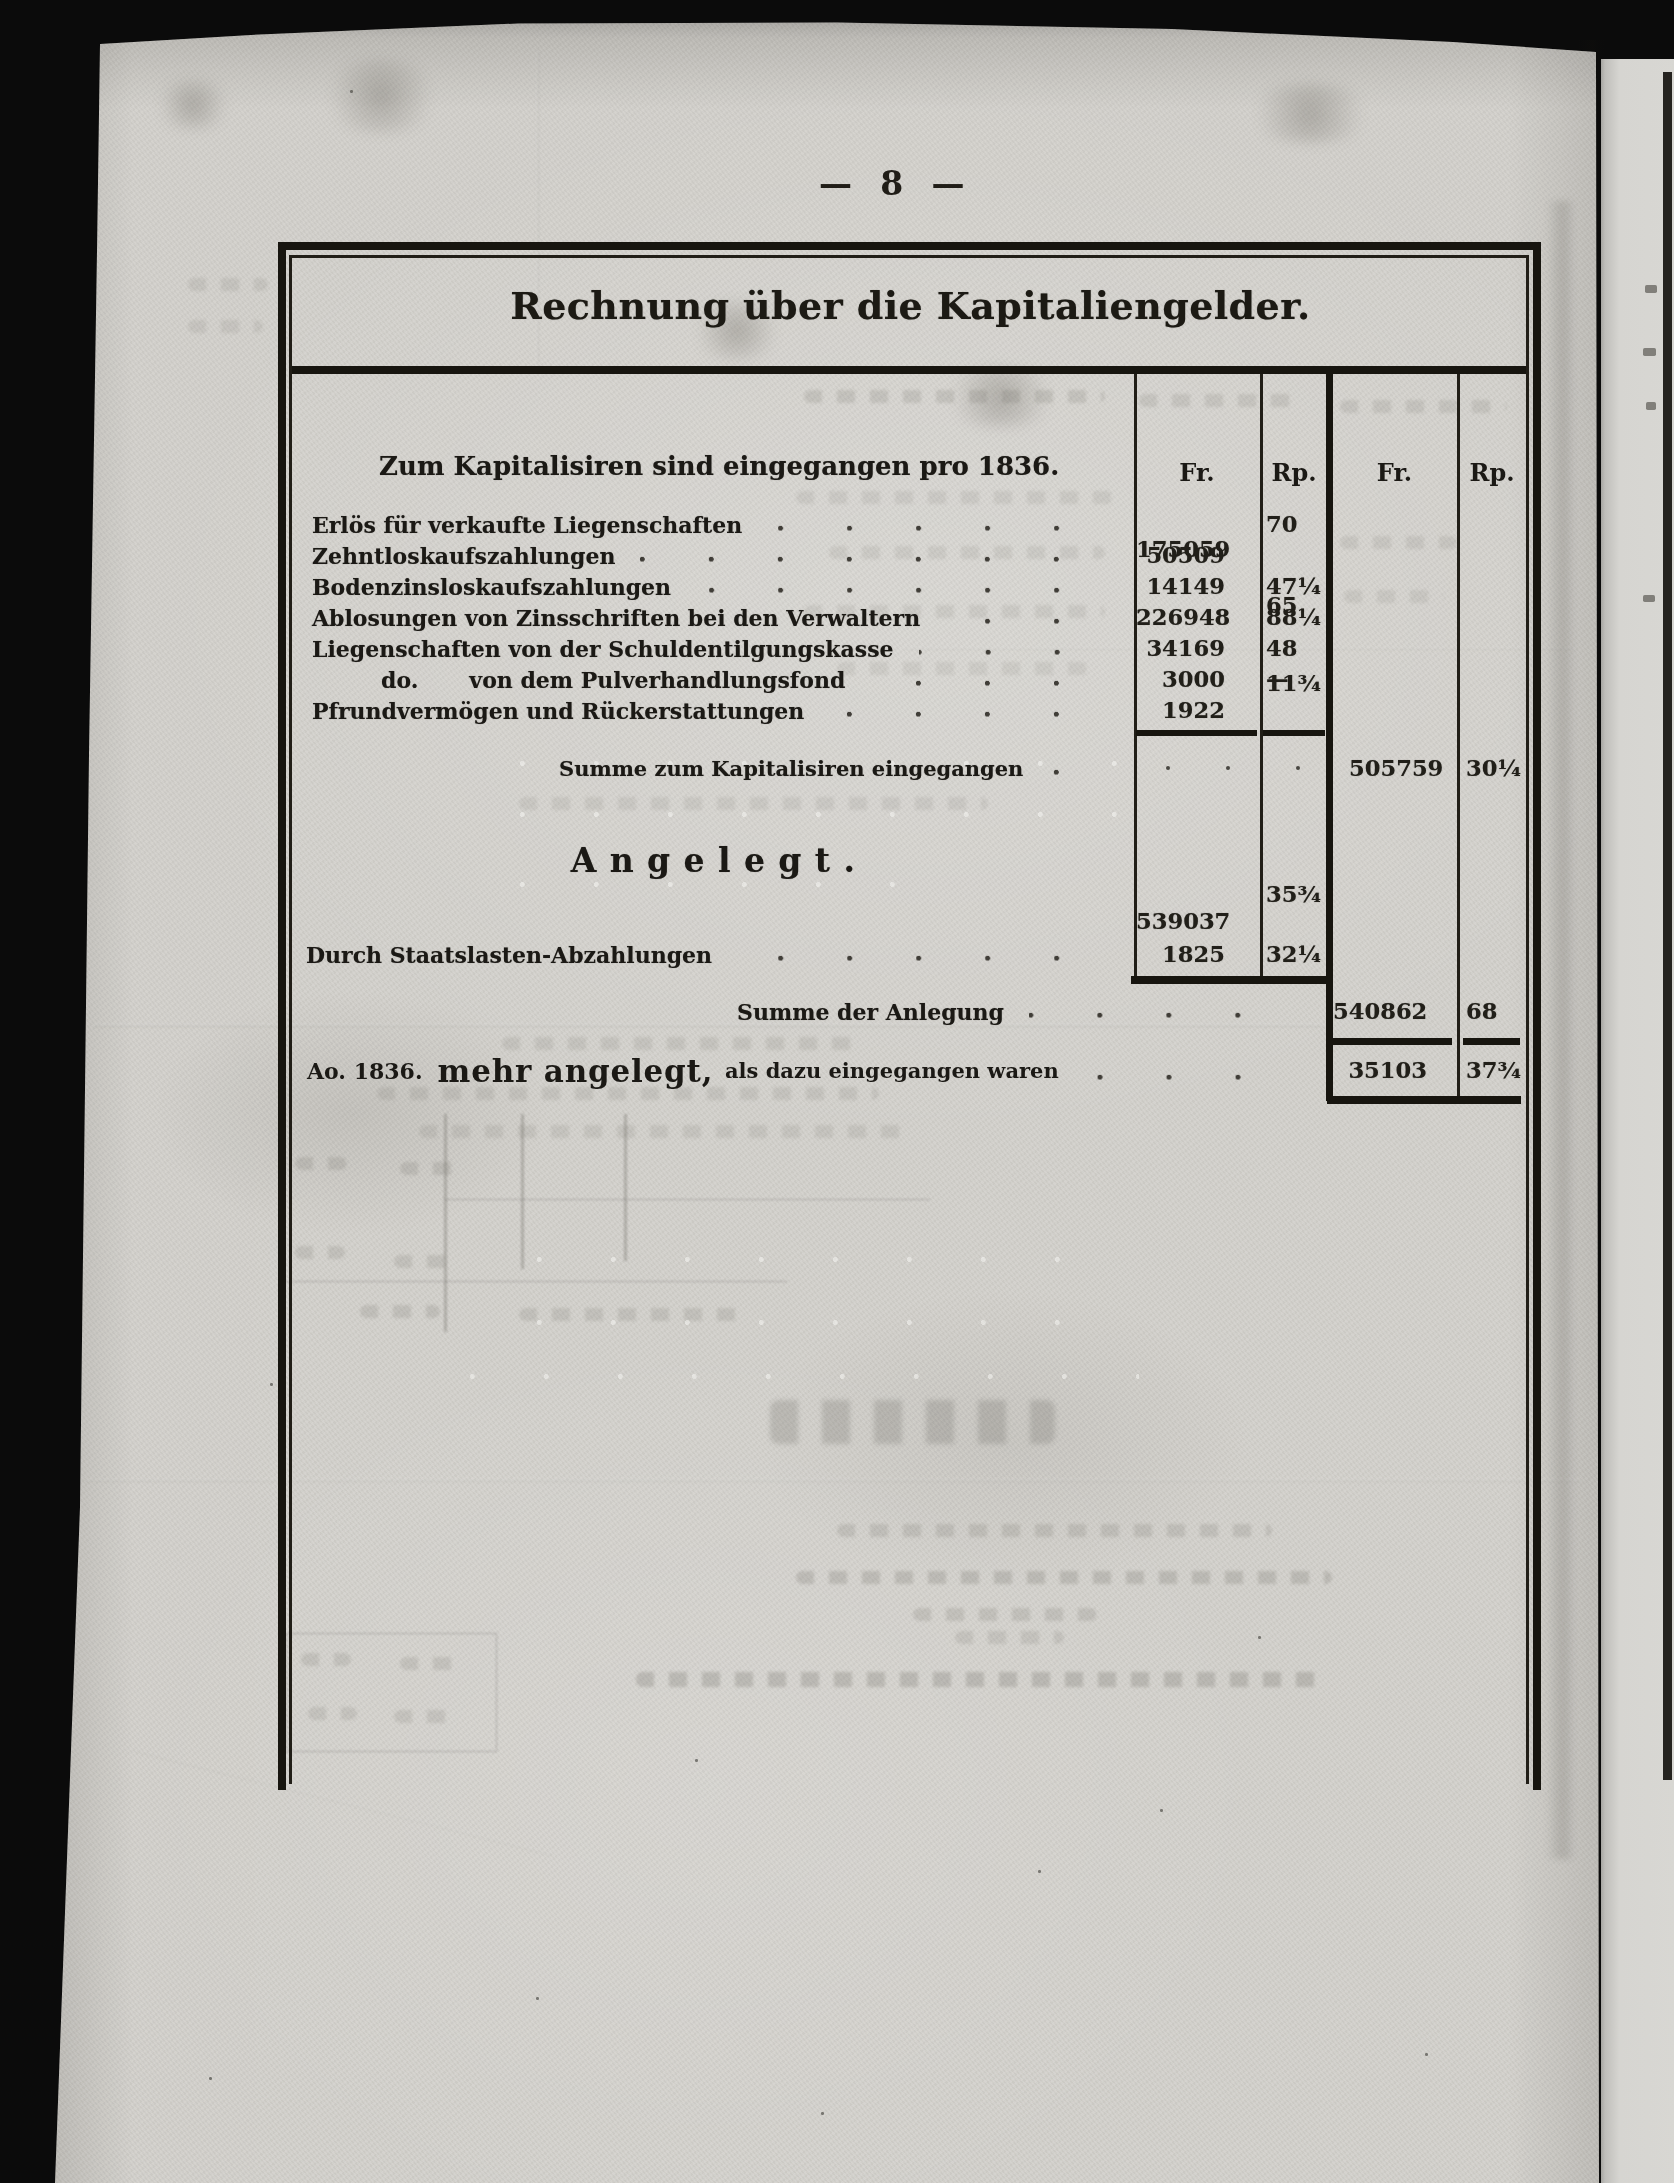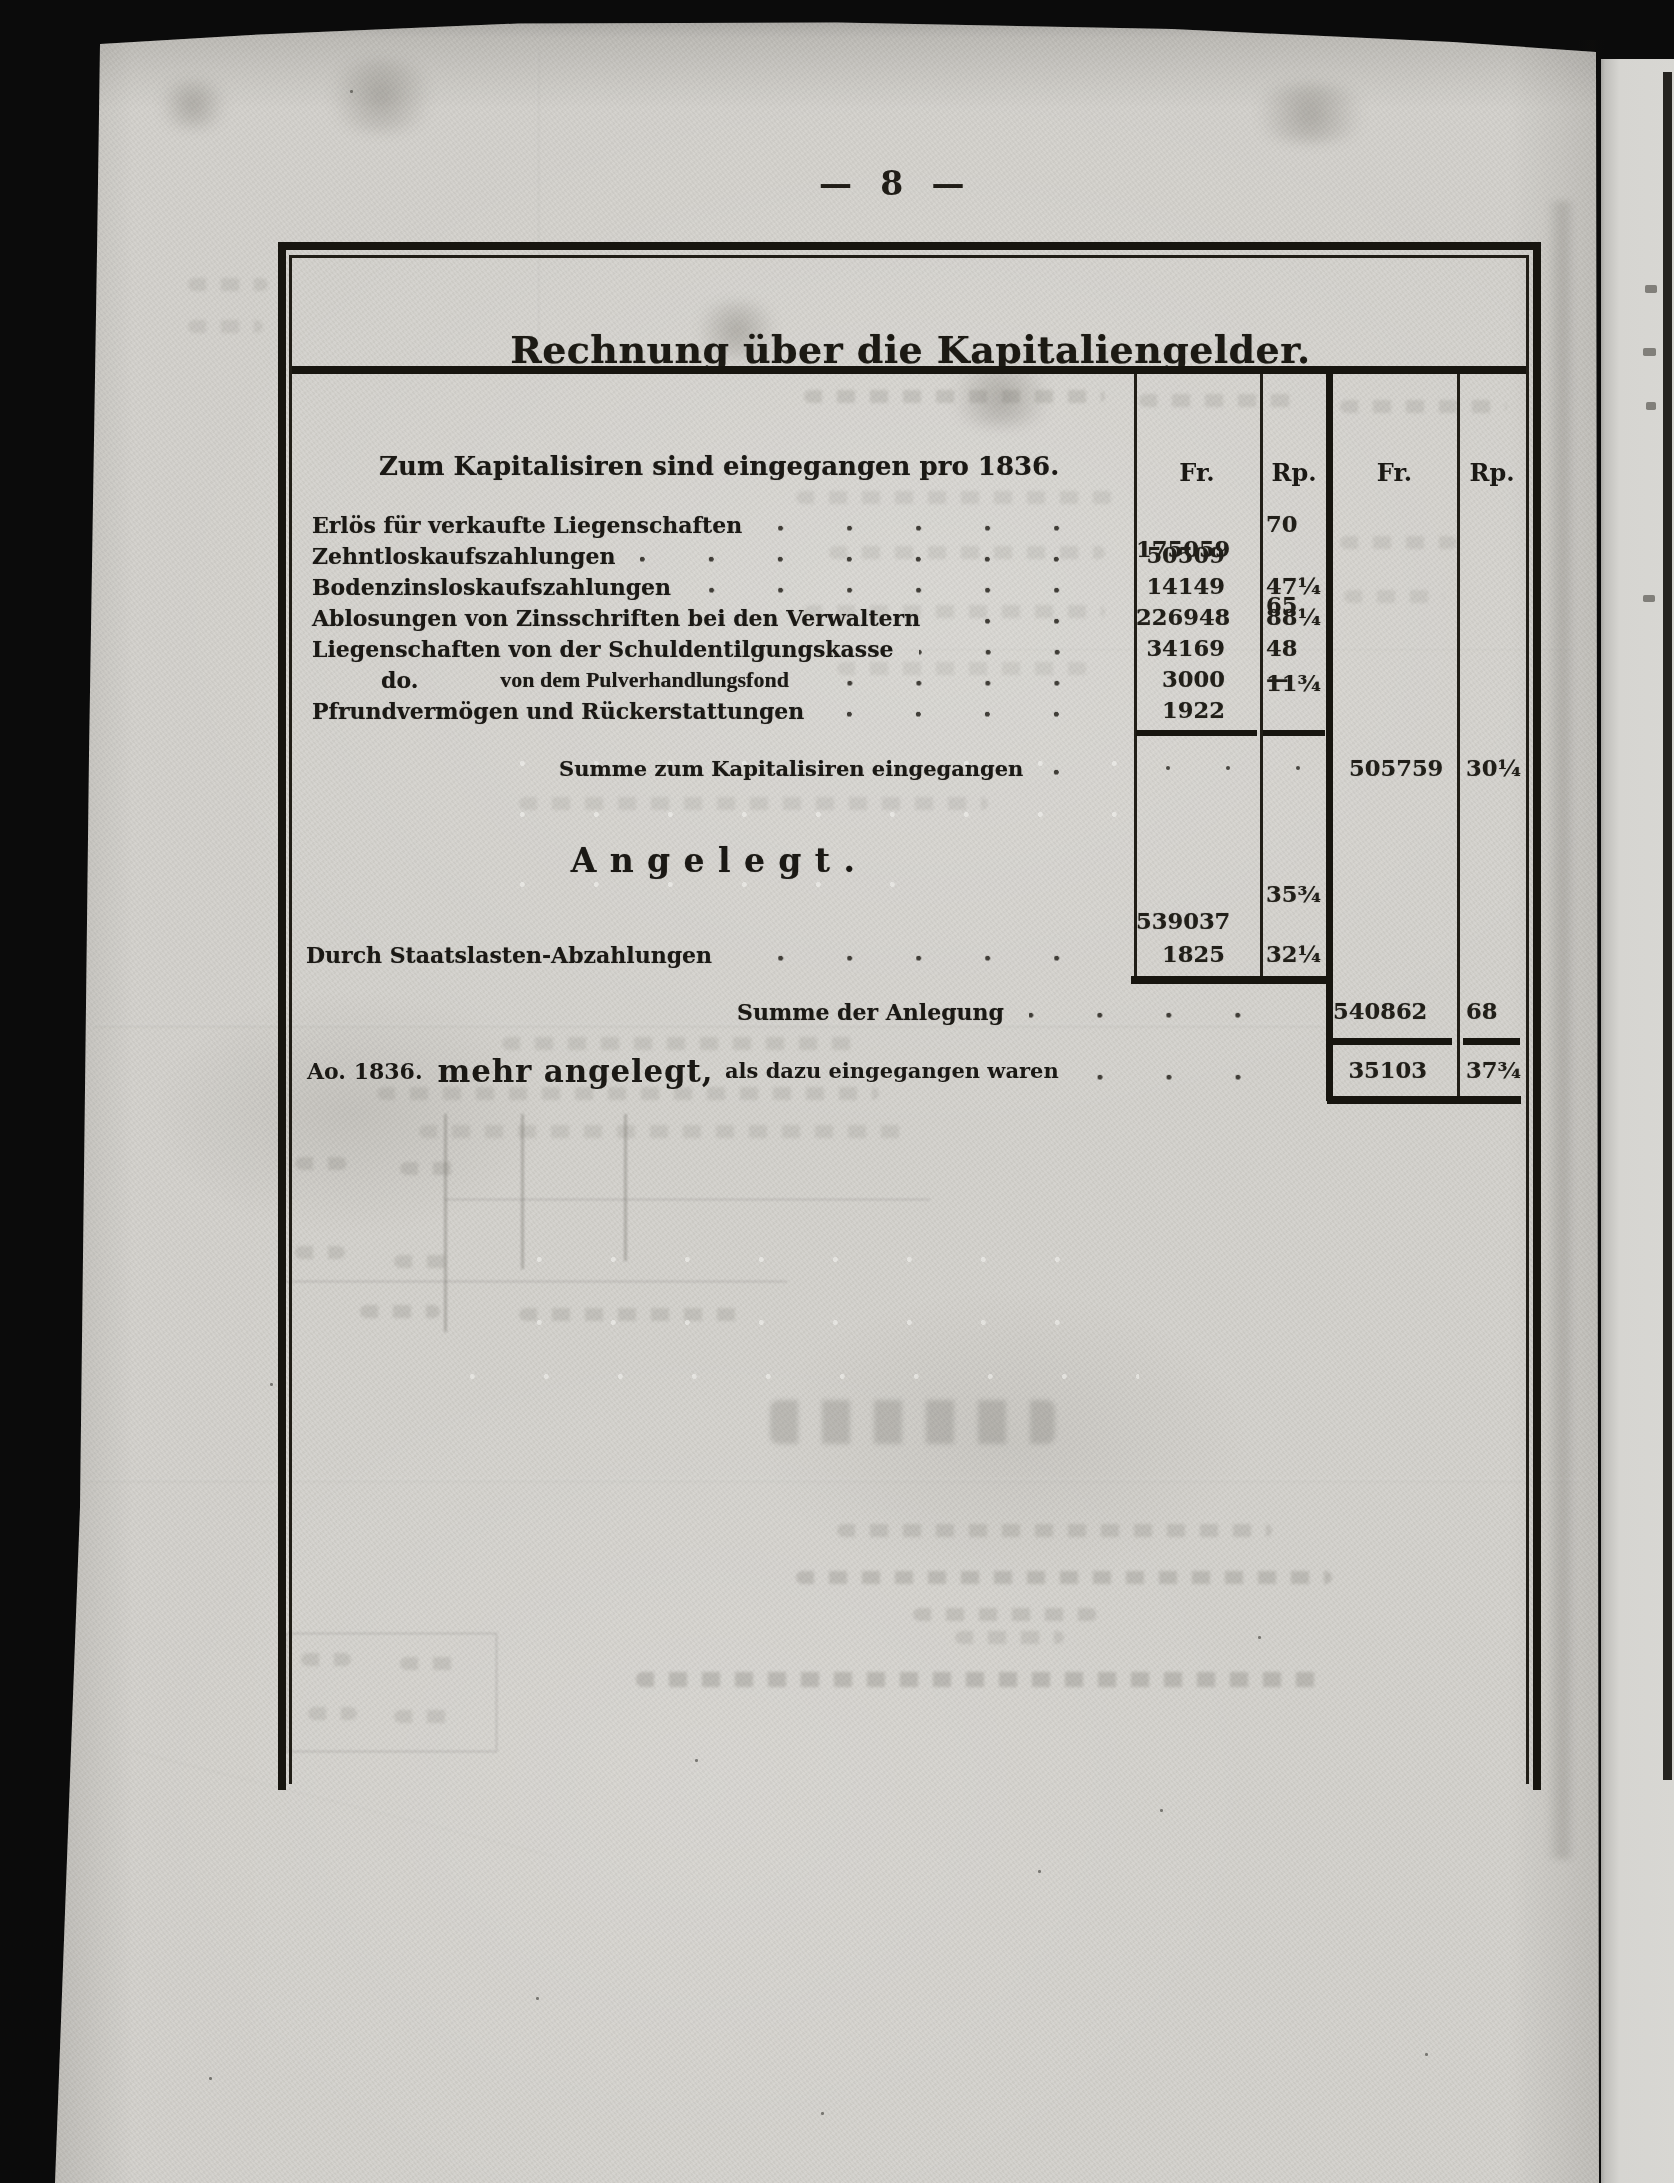--- a/index.html
+++ b/index.html
@@ -29,21 +29,21 @@
       repeating-linear-gradient(52deg,rgba(255,255,255,.030) 0 1.7px,rgba(0,0,0,.022) 1.7px 3.3px),
       repeating-linear-gradient(-37deg,rgba(255,255,255,.022) 0 2.5px,rgba(0,0,0,.017) 2.5px 5px);}
   
   .rule{position:absolute;background:#17150f;}
   .rule.thin{background:#211e17;}
   
   .pageno{position:absolute;left:779px;top:164px;width:234px;text-align:center;
           font-size:33px;font-weight:700;letter-spacing:8.4px;color:#201d17;}
   .doctitle{position:absolute;left:295px;top:283px;width:1231px;text-align:center;
             font-size:38px;font-weight:700;letter-spacing:0.4px;color:#1c1a14;
-            text-shadow:0 0 0.8px rgba(28,26,20,.55);margin-top:44px;}
+            text-shadow:0 0 0.8px rgba(28,26,20,.55);}
   .sechead{position:absolute;left:379px;top:451px;font-size:26px;font-weight:700;white-space:nowrap;
            text-shadow:0 0 0.8px rgba(28,26,20,.5);}
   .colhead{position:absolute;top:456px;height:33px;line-height:33px;text-align:center;
            font-size:24px;font-weight:700;}
   .row{position:absolute;display:flex;align-items:center;height:31px;white-space:nowrap;}
   .row .lbl{font-size:22px;font-weight:700;text-shadow:0 0 0.8px rgba(28,26,20,.45);}
   .row .lbl.small{font-size:20.5px;}
   .leader{flex:1 1 auto;align-self:flex-end;height:8.4px;margin:0 11.7px 7.5px 25px;min-width:25px;
           background-image:radial-gradient(circle at 3.3px 4.2px,rgba(38,35,29,.85) 2.2px,rgba(38,35,29,0) 2.8px);
           background-size:69px 8.4px;background-repeat:repeat-x;background-position:right bottom;}
@@ -219,21 +219,21 @@
 
     <div class="row" style="left:312px;top:633px;width:822px;">
       <span class="lbl">Liegenschaften von der Schuldentilgungskasse</span>
       <div class="leader"></div>
     </div>
     <div class="val fr1" style="top:633px;">34169</div>
     <div class="val rp1" style="top:633px;">48</div>
 
     <div class="row" style="left:312px;top:664px;width:822px;">
       <span class="lbl" style="margin-left:69px;">do.</span>
-      <span class="lbl" style="margin-left:82px;font-family:Liberation Serif, serif;">von dem Pulverhandlungsfond</span>
+      <span class="lbl" style="margin-left:51px;">von dem Pulverhandlungsfond</span>
       <div class="leader"></div>
     </div>
     <div class="val fr1" style="top:664px;">3000</div>
     <div class="val rp1" style="top:664px;">—</div>
 
     <div class="row" style="left:312px;top:695px;width:822px;">
       <span class="lbl">Pfrundvermögen und Rückerstattungen</span>
       <div class="leader"></div>
     </div>
     <div class="val fr1" style="top:695px;">1922</div>

